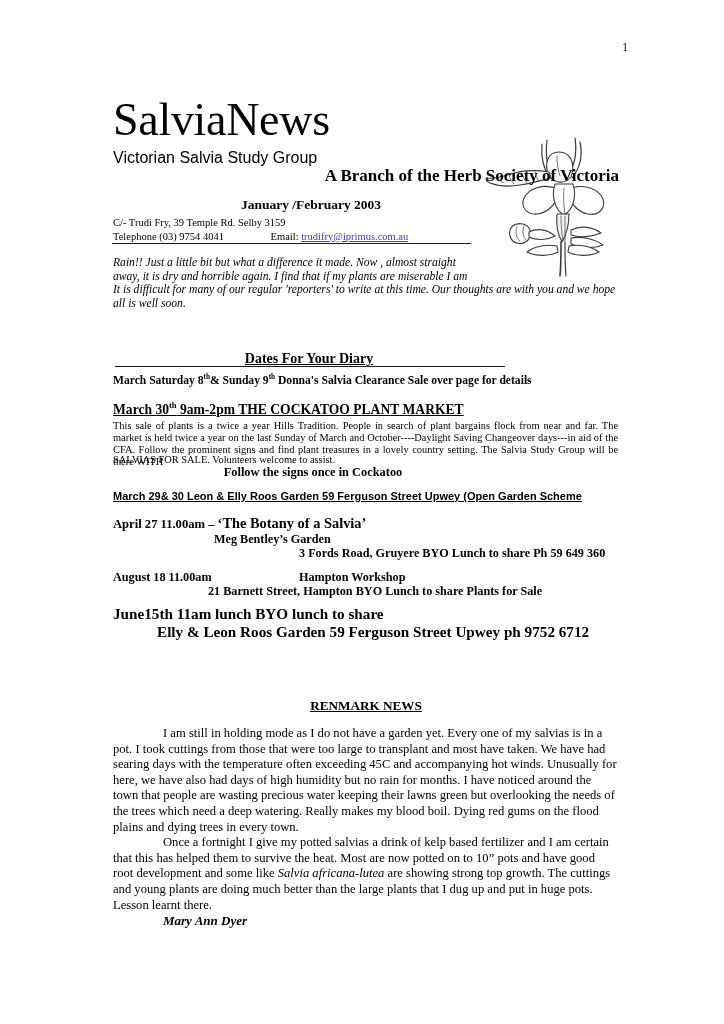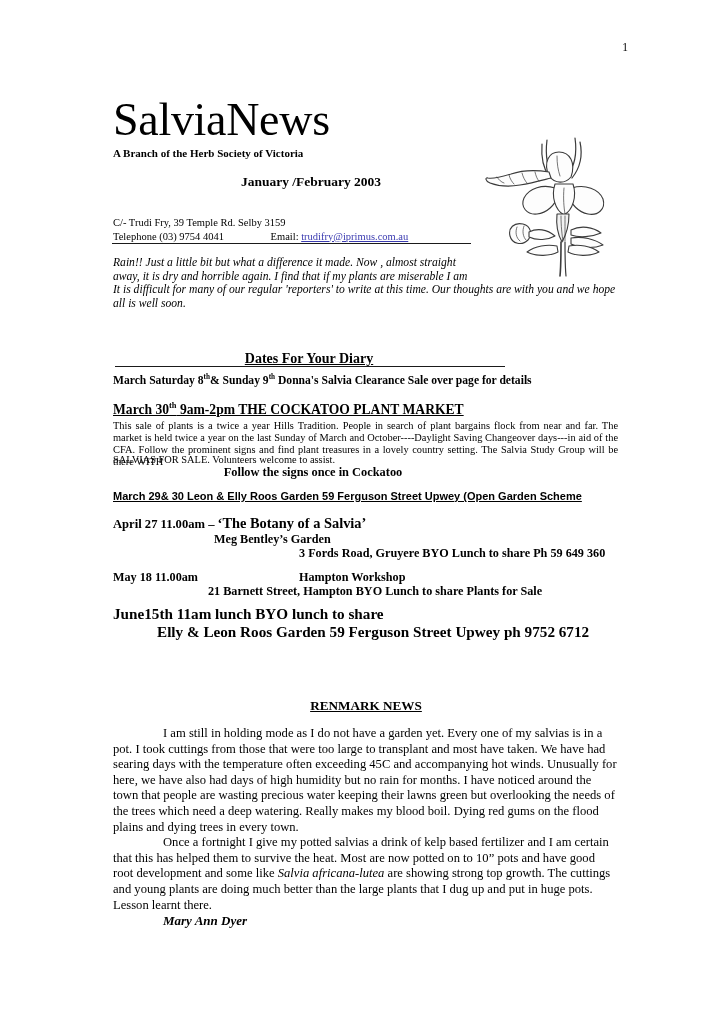--- a/index.html
+++ b/index.html
@@ -49,22 +49,23 @@
   }
   .org-line {
     font-family: "Liberation Sans", "DejaVu Sans", sans-serif;
     font-size: 16px;
     line-height: 19px;
     margin-top: 4px;
   }
   .branch-line {
     font-family: "Liberation Serif", serif;
     font-weight: bold;
-    font-size: 11px;
+    font-size: 17px;
     line-height: 18px;
+    text-align: right;
   }
   .issue-date {
     font-family: "Liberation Serif", serif;
     font-weight: bold;
     font-size: 13.5px;
     text-align: center;
     margin-top: 12px;
     padding-right: 110px;
   }
 
@@ -351,20 +352,21 @@
         <path d="M90 114 C100 112, 112 114, 120 120 C110 125, 97 124, 89 120 Z" fill="#fdfdfd"></path>
 
         <path d="M82 110 C82 122, 82 134, 81 144" fill="none" stroke-width="1.6"></path>
         <path d="M86 110 C86 122, 86 134, 87 144" fill="none" stroke-width="1.2"></path>
       </g>
     </svg>
   </div>
 
   <div class="masthead">
     <div class="masthead-title">SalviaNews</div>
+    <div class="org-line">Victorian Salvia Study Group</div>
     <div class="branch-line">A Branch of the Herb Society of Victoria</div>
     <div class="issue-date">January /February 2003</div>
   </div>
 
   <div class="contact">
     <div>C/- Trudi Fry, 39 Temple Rd. Selby 3159</div>
     <div class="row2">
       <span class="tel">Telephone (03) 9754 4041</span>
       <span class="email-label">Email:</span>
       <a class="email-link" href="#">trudifry@iprimus.com.au</a>
@@ -395,21 +397,21 @@
   <div class="cockatoo-follow">Follow the signs once in Cockatoo</div>
 
   <div class="ev-roos">March 29&amp; 30 Leon &amp; Elly Roos Garden 59 Ferguson Street Upwey (Open Garden Scheme</div>
 
   <div class="ev ev-april">
     <span>April 27  11.00am – </span><span class="title-q">‘The Botany of a Salvia’</span>
   </div>
   <div class="april-line2">Meg Bentley’s Garden</div>
   <div class="april-line3">3 Fords Road, Gruyere  BYO Lunch to share Ph 59 649 360</div>
 
-  <div class="ev ev-may">May 18   11.00am</div>
+  <div class="ev ev-may">August 18   11.00am</div>
   <div class="may-title">Hampton Workshop</div>
   <div class="may-line2">21 Barnett Street, Hampton BYO Lunch to share Plants for Sale</div>
 
   <div class="ev ev-june">June15th   11am lunch BYO lunch to share</div>
   <div class="june-line2">Elly &amp; Leon Roos Garden 59 Ferguson  Street Upwey ph 9752 6712</div>
 
   <div class="renmark-header">RENMARK NEWS</div>
   <div class="renmark-body">
     <p>I am still in holding mode as I do not have a garden yet. Every one of my salvias is in a pot. I took cuttings from those that were too large to transplant and most have taken. We have had searing days with the temperature often exceeding 45C and accompanying hot winds. Unusually for here, we have also had days of high humidity but no rain for months. I have noticed around the town that people are wasting precious water keeping their lawns green but overlooking the needs of the trees which need a deep watering. Really makes my blood boil. Dying red gums on the flood plains and dying trees in every town.</p>
     <p><span>Once a fortnight I give my potted salvias a drink of kelp based fertilizer and I am certain that this has helped them to survive the heat. Most are now potted on to 10” pots and have good root development and some like </span><i>Salvia africana-lutea</i><span> are showing strong top growth. The cuttings and young plants are doing much better than the large plants that I dug up and put in huge pots. Lesson learnt there.</span></p>

